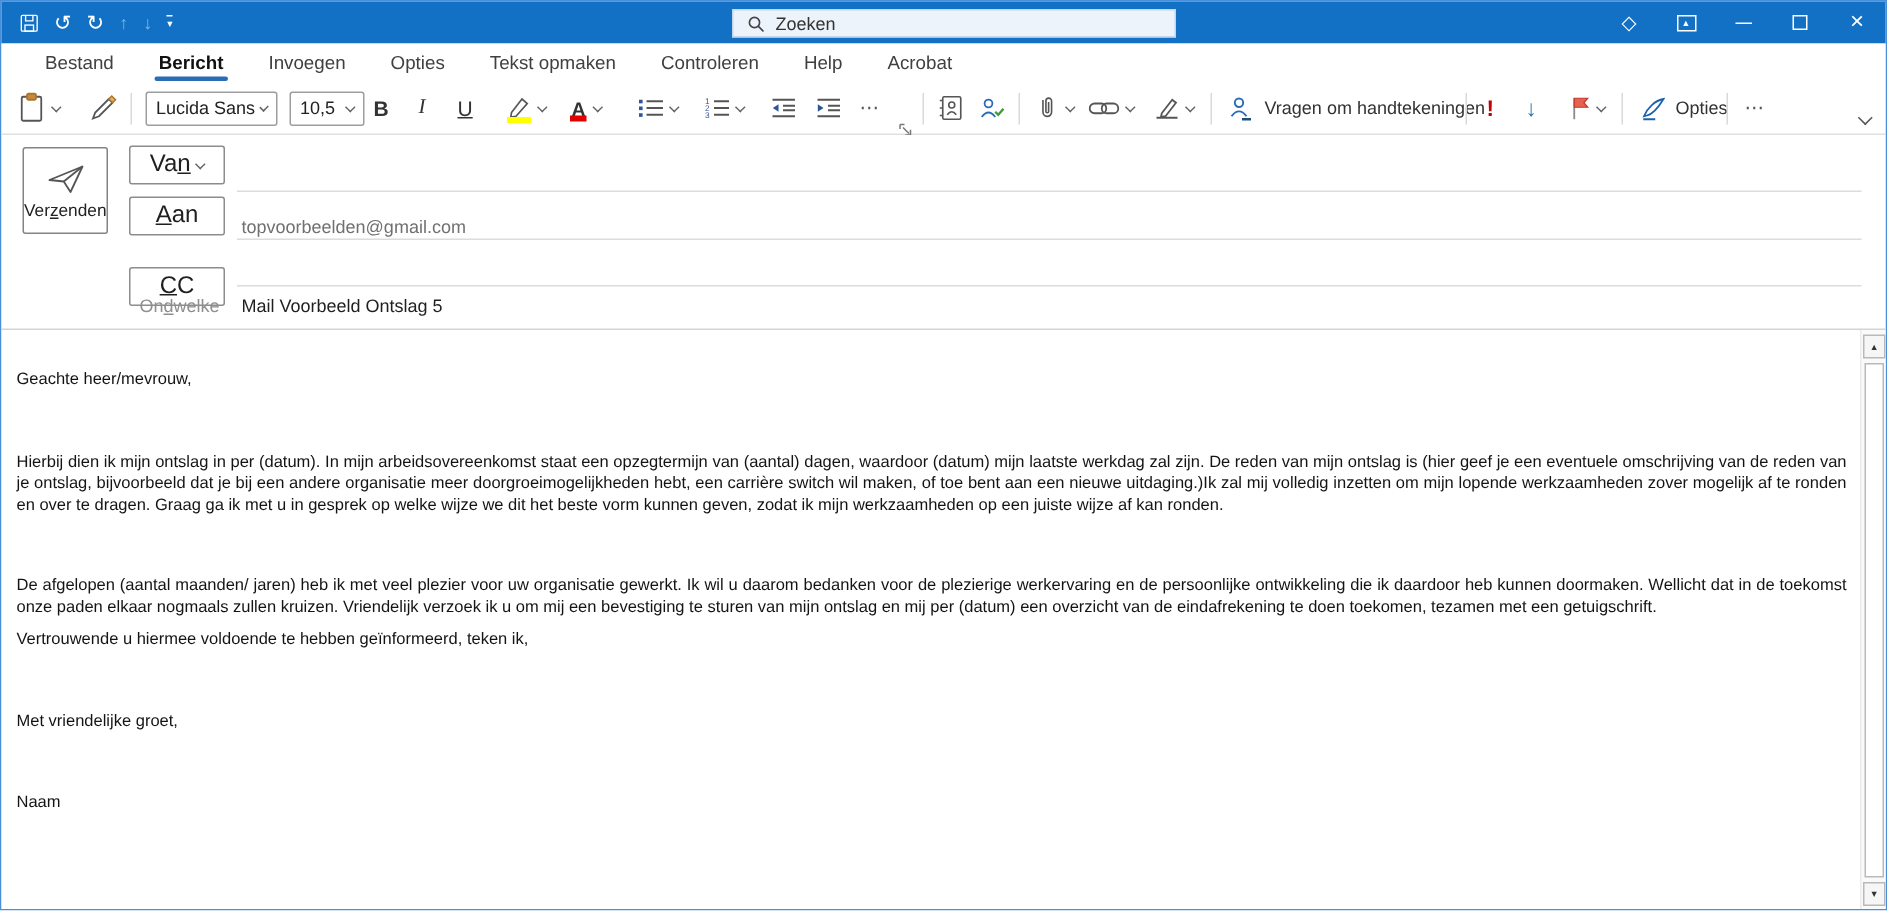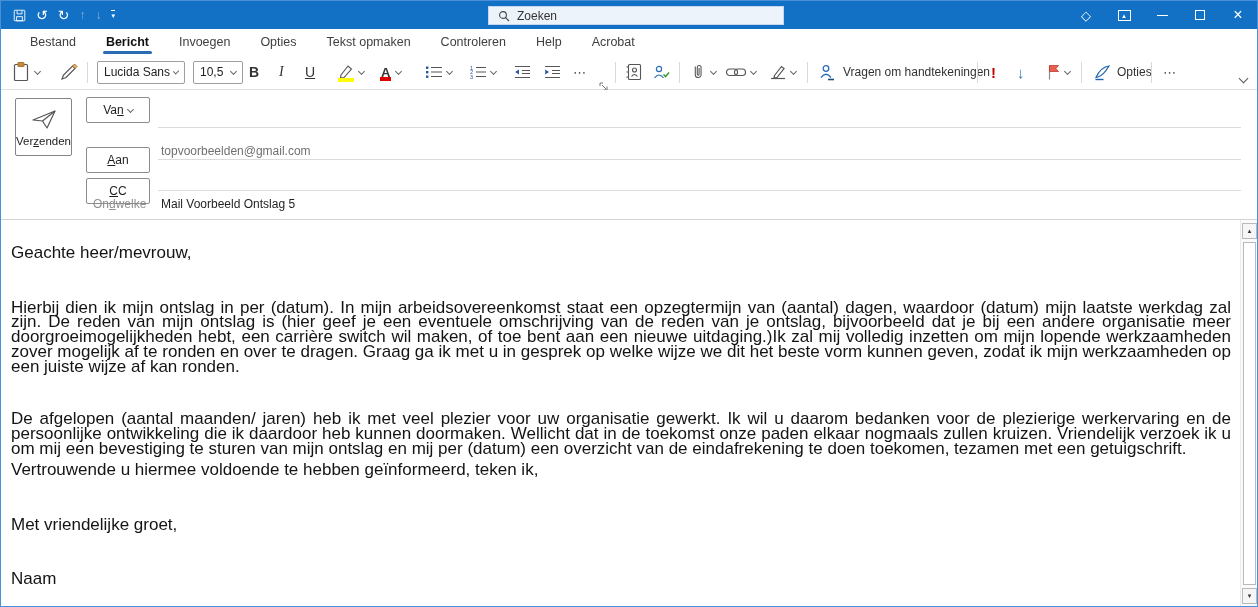--- a/index.html
+++ b/index.html
@@ -50,30 +50,30 @@
   .collapse-chev { position:absolute; right:10px; top:20px; width:7px; height:7px;
     border-right:1.4px solid #555; border-bottom:1.4px solid #555; transform:rotate(45deg); }
 
   
   .mheader { position:absolute; left:0; top:89px; width:100%; height:130px; background:#fff;
     border-bottom:1px solid #d4d4d4; }
   .sendbtn { position:absolute; left:14px; top:8px; width:57px; height:58px; border:1px solid #848484;
     border-radius:2px; background:#fff; display:flex; flex-direction:column; align-items:center;
     justify-content:center; gap:5px; font-size:11.5px; color:#222; }
   .fieldbtn { position:absolute; left:85px; width:64px; height:26px; border:1px solid #8c8c8c; border-radius:2px;
-    background:#fff; display:flex; align-items:center; justify-content:center; font-size:12px; color:#1f1f1f; }
+    background:#fff; display:flex; align-items:center; justify-content:center; font-size:16px; color:#1f1f1f; }
   .accel { text-decoration:underline; }
   .fieldline { position:absolute; left:157px; right:16px; height:1px; background:#dcdcdc; }
   .fieldval { position:absolute; left:160px; font-size:12px; }
   .subjlabel { position:absolute; left:92px; top:196px; font-size:12px; color:#8f8f8f; }
 
   
   .canvas { position:absolute; left:0; top:219px; right:0; bottom:0; background:#fff; }
   .bodytext { position:absolute; left:0; top:0; right:18px; bottom:0; padding:26px 8px 0 10px;
-    font-size:17px; line-height:14.7px; color:#141414; }
+    font-size:11px; line-height:14.7px; color:#141414; }
   .bodytext p { margin:0; }
   .just { text-align:justify; }
   .sal { margin-bottom:40px !important; }
   .p1 { margin-bottom:38px !important; }
   .p2 { margin-bottom:7px !important; }
   .c1 { margin-bottom:40px !important; }
   .c2 { margin-bottom:39px !important; }
 
   .scrollbar { position:absolute; top:0; right:0; width:17px; bottom:0; background:#fafafa; border-left:1px solid #ebebeb; }
   .sb-btn { position:absolute; left:1px; width:15px; height:16px; background:#f6f6f6; border:1px solid #b9b9b9;
@@ -364,21 +364,21 @@
       </span>
     </div>
 
     <div class="fieldbtn" style="top:7px;">
       <span><span>Va</span><span class="accel">n</span><span></span></span>
       <span class="chev"></span>
     </div>
     <div class="fieldval" style="top:13px;color:#707070;margin-top:41px;">topvoorbeelden@gmail.com</div>
     <div class="fieldline" style="top:37px;"></div>
 
-    <div class="fieldbtn" style="top:41px;margin-top:16px;">
+    <div class="fieldbtn" style="top:41px;">
       <span><span></span><span class="accel">A</span><span>an</span></span>
     </div>
     <div class="fieldval" style="top:47px;color:#1f1f1f;"></div>
     <div class="fieldline" style="top:69px;"></div>
 
     <div class="fieldbtn" style="top:88px;">
       <span><span></span><span class="accel">C</span><span>C</span></span>
     </div>
     <div class="fieldval" style="top:78px;color:#1f1f1f;"></div>
     <div class="fieldline" style="top:100px;"></div>

